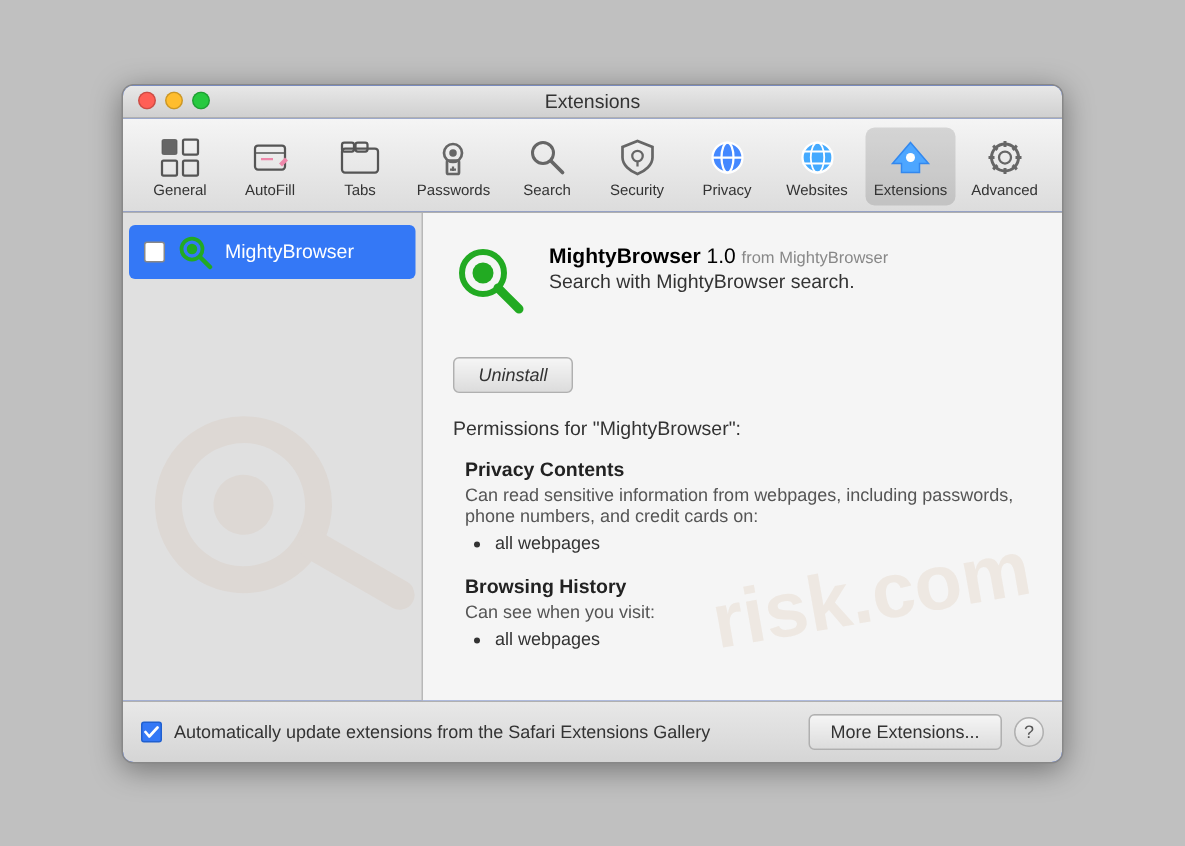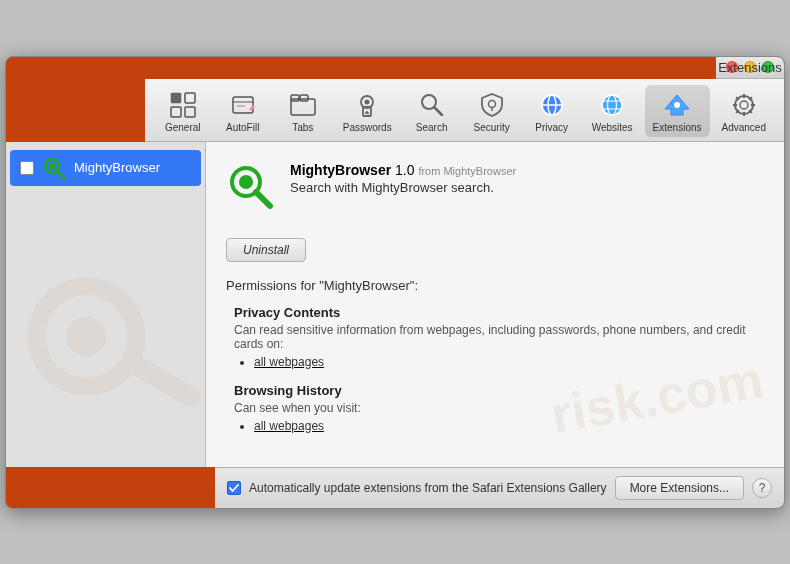--- a/index.html
+++ b/index.html
@@ -7,29 +7,28 @@
       font-family: -apple-system, BlinkMacSystemFont, 'Helvetica Neue', Arial, sans-serif;
       background: #c0c0c0;
       display: flex;
       justify-content: center;
       align-items: center;
       width: 790px;
       height: 564px;
       overflow: hidden;
     }
     .window {
-      width: 780px;
-      background: #c2410c;
+      width: 628px;
+      background: #1d4ed8;
       border-radius: 8px;
       border: 1px solid #888;
       box-shadow: 0 4px 20px rgba(0,0,0,0.4);
       overflow: hidden;
       display: flex;
       flex-direction: column;
-      align-items: flex-end;
     }
     .titlebar {
       background: linear-gradient(180deg, #e8e8e8 0%, #d0d0d0 100%);
       height: 22px;
       display: flex;
       align-items: center;
       padding: 0 10px;
       border-bottom: 1px solid #b0b0b0;
       position: relative;
     }
@@ -224,21 +223,20 @@
       margin-bottom: 3px;
     }
     .permission-group-desc {
       font-size: 12px;
       color: #555;
       margin-bottom: 4px;
     }
     .permission-list {
       list-style: disc;
       padding-left: 20px;
-      text-decoration: underline;
     }
     .permission-list li {
       font-size: 12px;
       color: #333;
     }
     .bottom-bar {
       background: linear-gradient(180deg, #e8e8e8, #d5d5d5);
       border-top: 1px solid #b0b0b0;
       padding: 8px 12px;
       display: flex;

